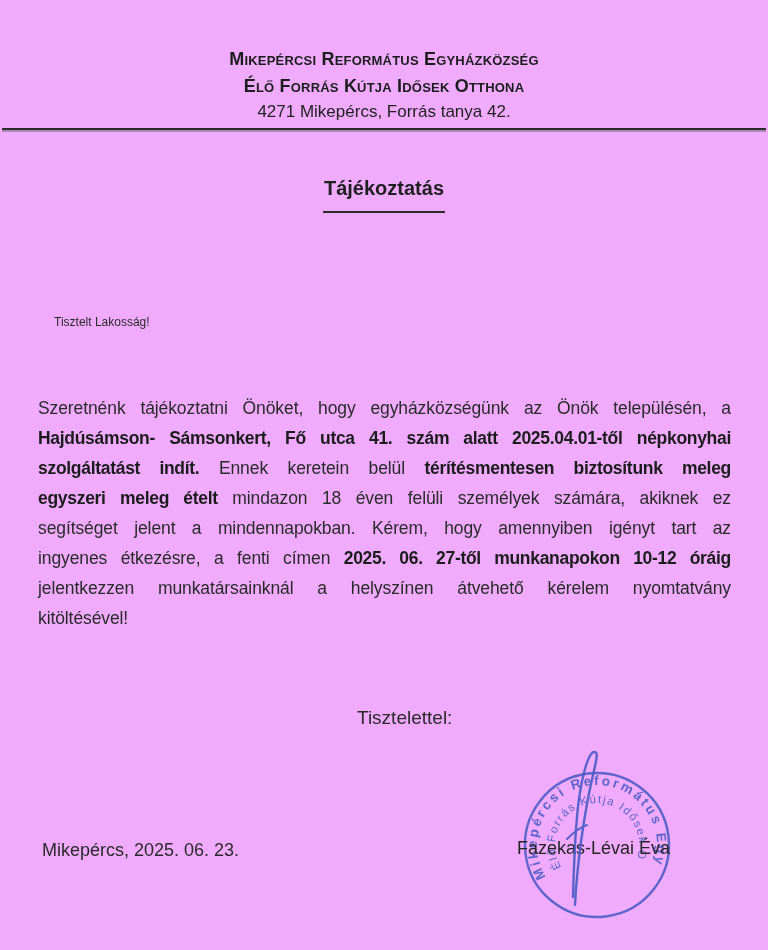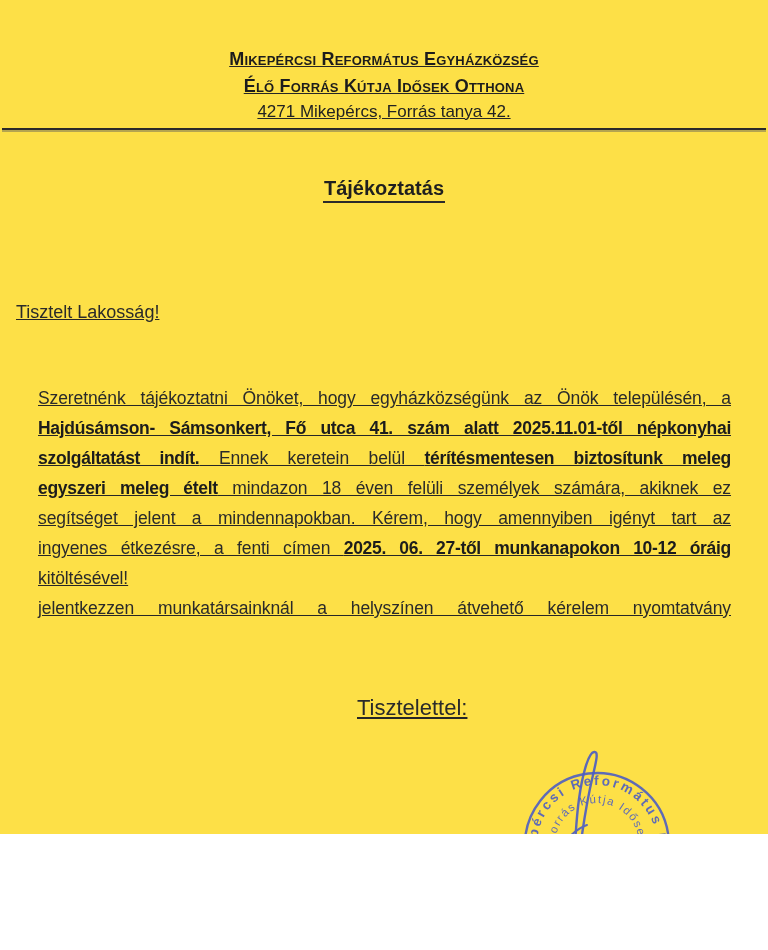--- a/index.html
+++ b/index.html
@@ -1,24 +1,23 @@
 <!DOCTYPE html>
 <html><head>
 <meta charset="utf-8">
 <style>
   html, body { margin: 0; padding: 0; background: #ffffff; }
   .letter {
     position: relative;
     width: 768px;
-    height: 834px;
-    background: #fde047;
+    height: 950px;
+    background: #f0abfc;
     font-family: "Liberation Sans", "DejaVu Sans", sans-serif;
     color: #262626;
     overflow: hidden;
-    text-decoration: underline;
   }
   
   .letterhead { margin-top: 46px; text-align: center; }
   .org-name, .institution-name {
     font-weight: bold;
     font-variant: small-caps;
     font-size: 18px;
     line-height: 27px;
     letter-spacing: 0.2px;
     color: #1c1c1c;
@@ -34,47 +33,47 @@
   }
   
   .doc-title-wrap { margin-top: 46px; text-align: center; }
   .doc-title {
     display: inline-block;
     font-weight: bold;
     font-size: 20px;
     line-height: 24px;
     color: #1f1f1f;
     border-bottom: 2px solid #2b2b2b;
-    padding: 0 1px 1px 1px;
+    padding: 0 1px 11px 1px;
   }
   
   .salutation {
-    margin: 96px 37px 0 16px;
-    font-size: 18px;
+    margin: 96px 37px 0 54px;
+    font-size: 12px;
     line-height: 26px;
     color: #2a2a2a;
   }
   .paragraph { margin: 58px 37px 0 38px; }
   .para-line {
     font-size: 17.5px;
     line-height: 30px;
     letter-spacing: -0.1px;
     color: #2a2a2a;
     white-space: nowrap;
   }
   .para-line.justified {
     white-space: normal;
     text-align: justify;
     text-align-last: justify;
   }
   .para-line .bold { font-weight: bold; letter-spacing: -0.3px; color: #1c1c1c; }
   .closing {
     margin-top: 72px;
     padding-left: 357px;
-    font-size: 22px;
+    font-size: 19px;
     line-height: 26px;
     color: #2a2a2a;
   }
   
   .date-line {
     position: absolute; left: 42px; top: 838px;
     font-size: 18px; line-height: 24px; color: #2a2a2a; z-index: 4;
   }
   .signer-name {
     position: absolute; left: 517px; top: 836px;
@@ -115,27 +114,27 @@
   <div class="top-rule"></div>
 
   <div class="doc-title-wrap">
     <span class="doc-title">Tájékoztatás</span>
   </div>
 
   <div class="salutation">Tisztelt Lakosság!</div>
 
   <div class="paragraph">
       <div class="para-line justified"><span>Szeretnénk tájékoztatni Önöket, hogy egyházközségünk az Önök településén, a</span></div>
-      <div class="para-line justified"><span class="bold">Hajdúsámson- Sámsonkert, Fő utca 41. szám alatt 2025.11.01-től népkonyhai</span></div>
+      <div class="para-line justified"><span class="bold">Hajdúsámson- Sámsonkert, Fő utca 41. szám alatt 2025.04.01-től népkonyhai</span></div>
       <div class="para-line justified"><span class="bold">szolgáltatást indít.</span><span> Ennek keretein belül </span><span class="bold">térítésmentesen biztosítunk meleg</span></div>
       <div class="para-line justified"><span class="bold">egyszeri meleg ételt</span><span> mindazon 18 éven felüli személyek számára, akiknek ez</span></div>
       <div class="para-line justified"><span>segítséget jelent a mindennapokban. Kérem, hogy amennyiben igényt tart az</span></div>
       <div class="para-line justified"><span>ingyenes étkezésre, a fenti címen </span><span class="bold">2025. 06. 27-től munkanapokon 10-12 óráig</span></div>
+      <div class="para-line justified"><span>jelentkezzen munkatársainknál a helyszínen átvehető kérelem nyomtatvány</span></div>
       <div class="para-line"><span>kitöltésével!</span></div>
-      <div class="para-line justified"><span>jelentkezzen munkatársainknál a helyszínen átvehető kérelem nyomtatvány</span></div>
     </div>
 
   <div class="closing">Tisztelettel:</div>
 
   <div class="date-line">Mikepércs, 2025. 06. 23.</div>
   <div class="signer-name">Fazekas-Lévai Éva</div>
 
   <svg class="stamp-svg" viewBox="0 0 180 180" xmlns="http://www.w3.org/2000/svg">
     <defs>
       <path id="stamp-outer-arc" d="M 35.6 115.4 A 60 60 0 1 1 144.4 115.4" fill="none"></path>

